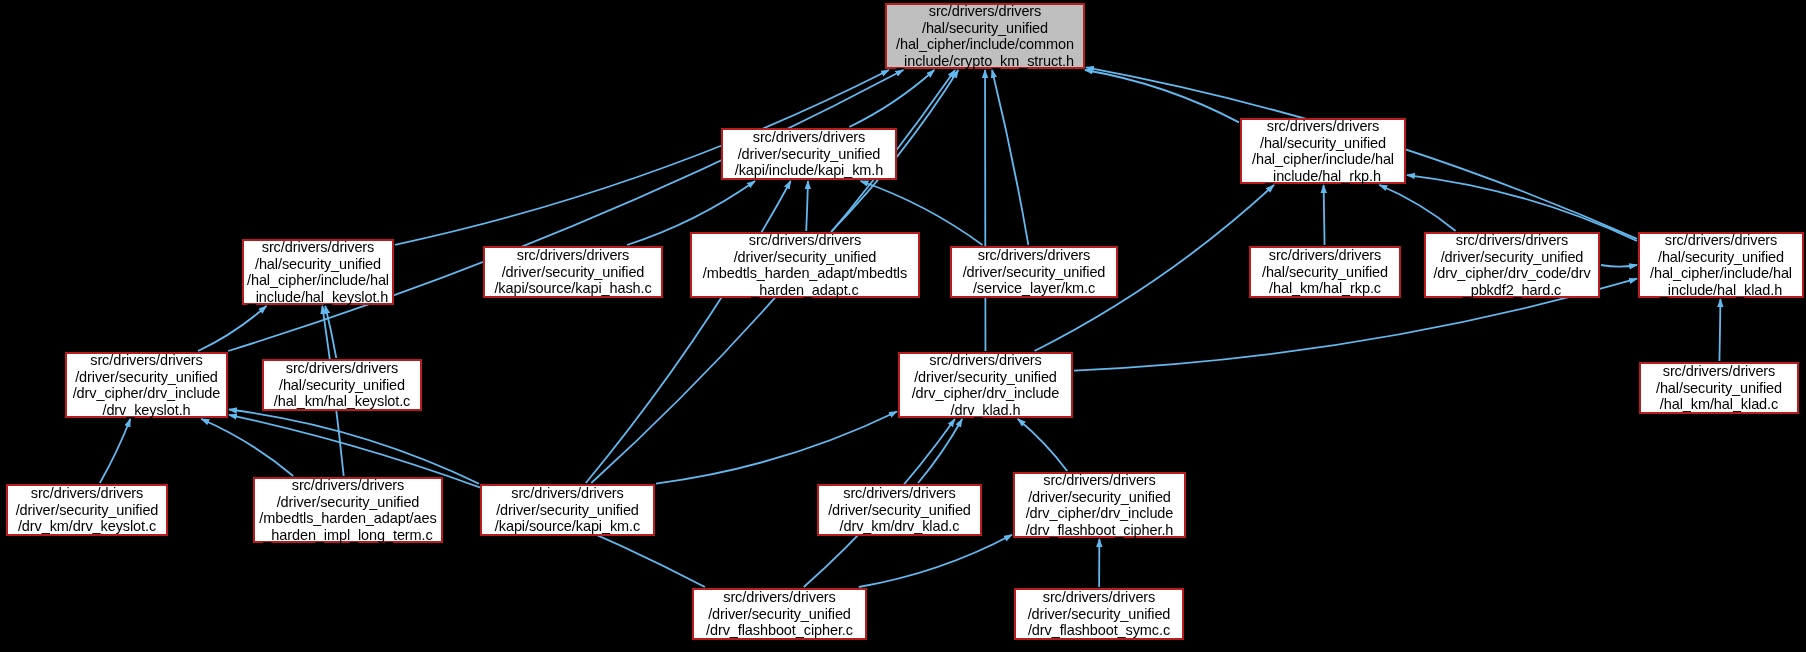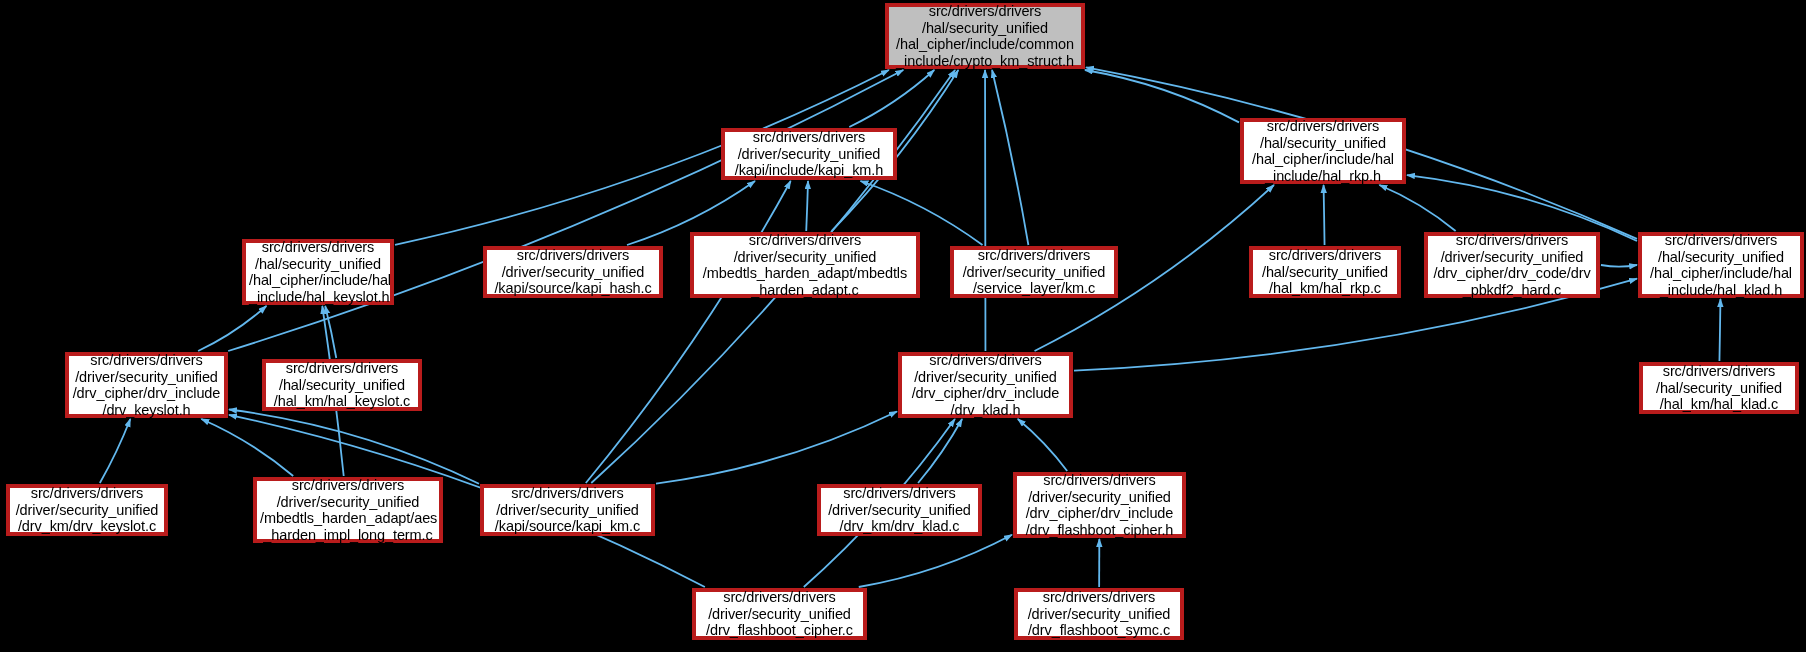--- a/index.html
+++ b/index.html
@@ -19,21 +19,21 @@
     position: absolute;
     left: 0;
     top: 0;
     width: 1806px;
     height: 652px;
     pointer-events: none;
   }
   .node {
     position: absolute;
     box-sizing: border-box;
-    border: 4px solid #b91c1c;
+    border: 2px solid #b91c1c;
     background: #ffffff;
     color: #000000;
     font-size: 14.5px;
     line-height: 16.5px;
     text-align: center;
     display: flex;
     align-items: center;
     justify-content: flex-end;
     padding: 17px 3px;
     white-space: pre-line;

